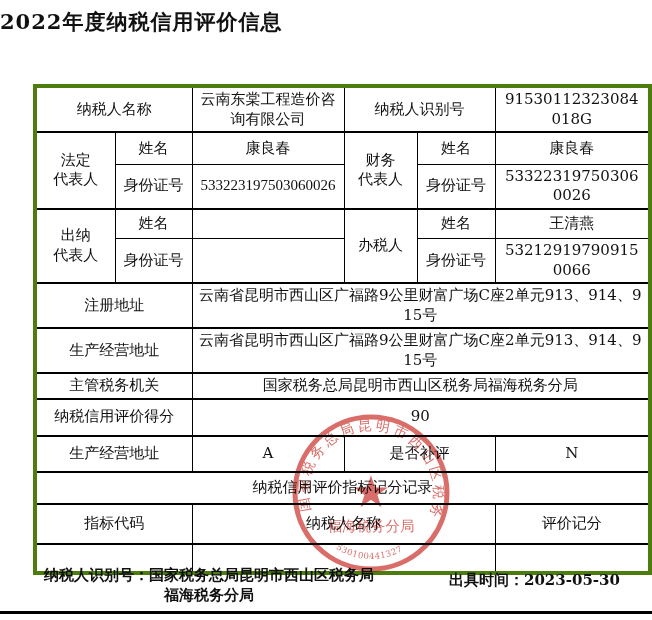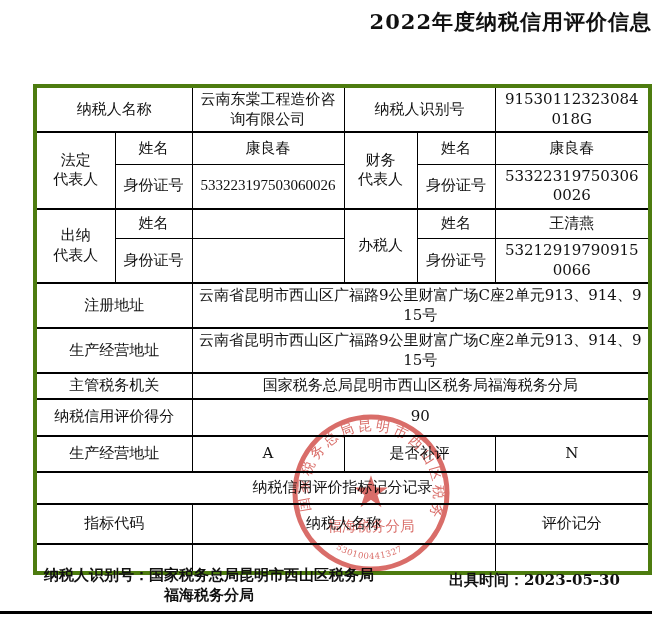--- a/index.html
+++ b/index.html
@@ -2,21 +2,21 @@
 <html><head>
 <meta charset="utf-8">
 <style>
   html,body{margin:0;padding:0;}
   body{
     width:652px;height:620px;background:#ffffff;position:relative;
     font-family:"DejaVu Serif","Liberation Serif",serif;color:#111;
     overflow:hidden;
   }
   .title{
-    position:absolute;left:0;top:8px;width:652px;text-align:right;
+    position:absolute;left:0;top:8px;width:652px;text-align:left;
     font-size:21px;font-weight:bold;letter-spacing:1px;
   }
   table.doc{
     position:absolute;left:33px;top:84px;border-collapse:collapse;
     table-layout:fixed;border:4px solid #4d7c0f;
   }
   table.doc td{
     border:1px solid #000;text-align:center;vertical-align:middle;
     font-size:15px;line-height:1.3;padding:2px 6px;word-break:break-all;
   }

